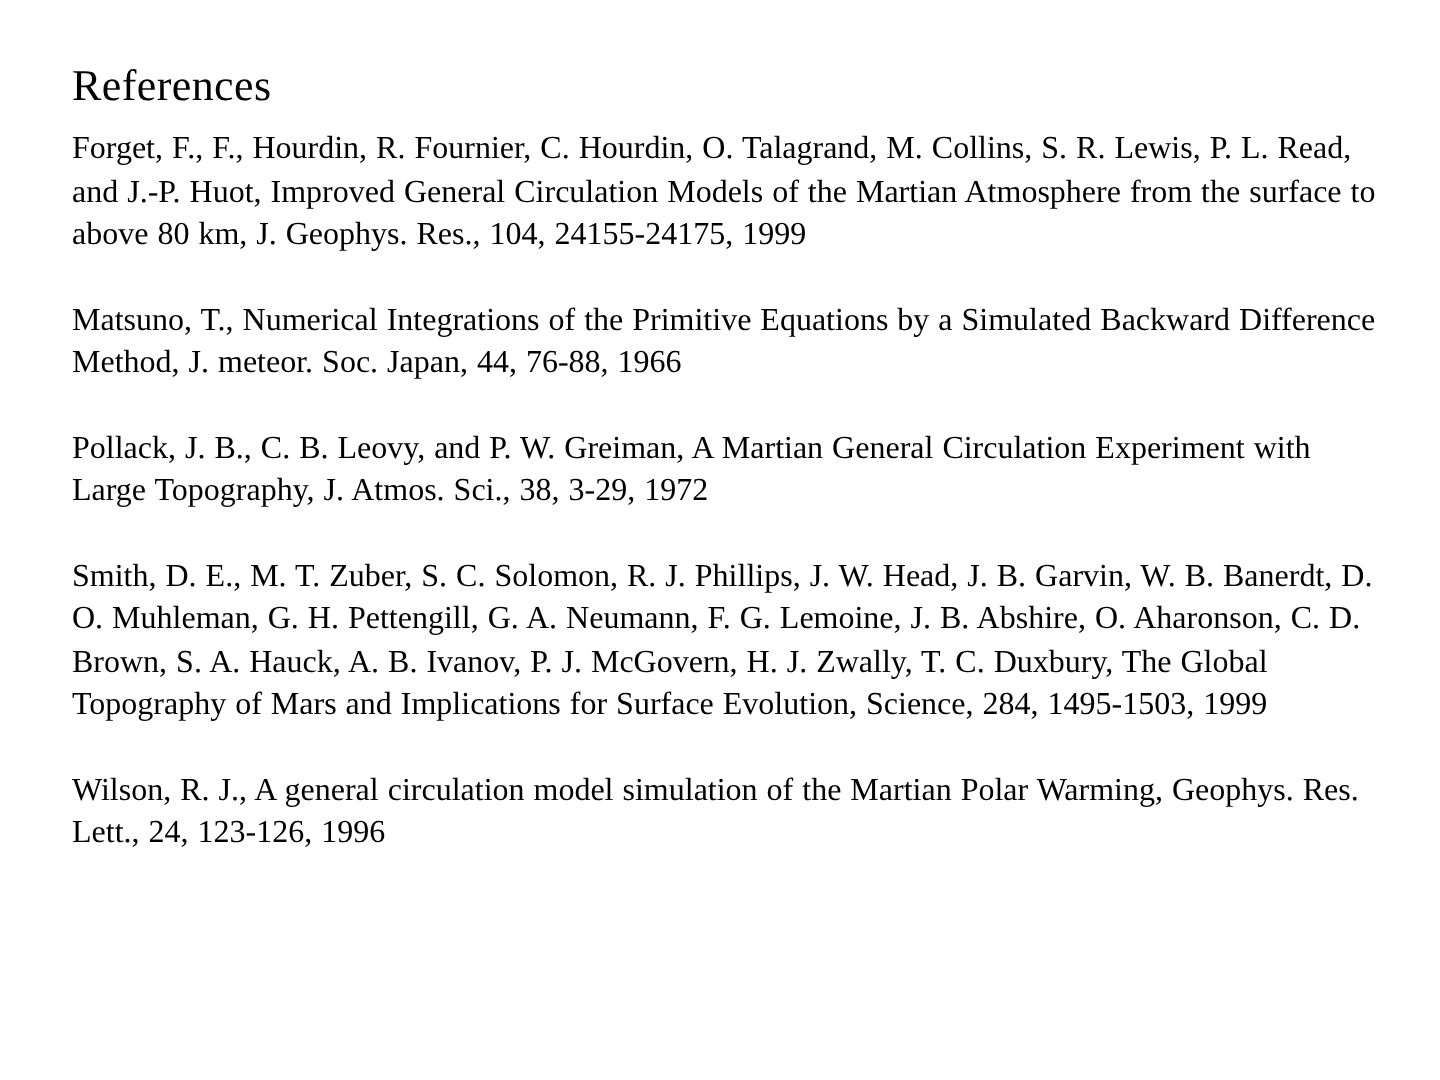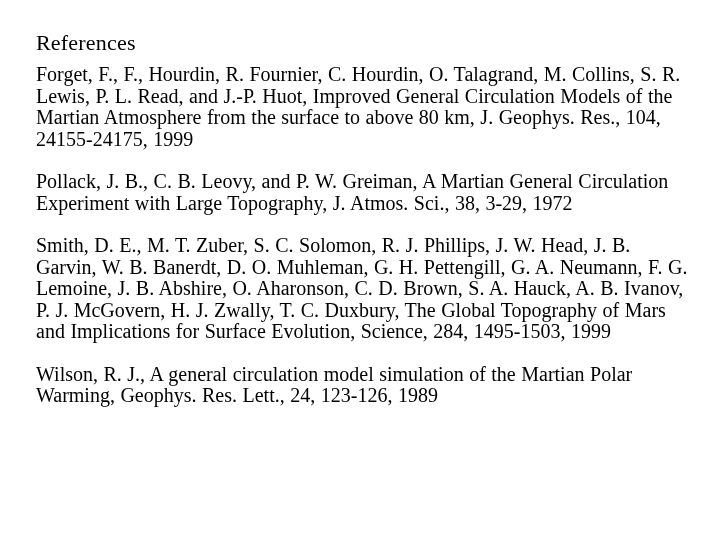--- a/index.html
+++ b/index.html
@@ -22,31 +22,32 @@
     font-size: 22px;
     font-weight: normal;
     line-height: 1.2;
     margin: 0 0 8px 0;
     letter-spacing: 0.2px;
   }
   .reference-list {
     width: 658px;
   }
   .reference-list p.ref {
-    font-size: 20px;
+    font-size: 16px;
     line-height: 21.5px;
     margin: 0 0 21px 0;
     text-align: left;
     word-spacing: 0.5px;
   }
 </style>
 </head>
 <body>
 
 <div class="slide">
   <h1 class="page-title">References</h1>
   <div class="reference-list" id="reference-list">
       <p class="ref">Forget, F., F., Hourdin, R. Fournier, C. Hourdin, O. Talagrand, M. Collins, S. R. Lewis, P. L. Read, and J.-P. Huot, Improved General Circulation Models of the Martian Atmosphere from the surface to above 80 km, J. Geophys. Res., 104, 24155-24175, 1999</p>
+      <p class="ref">Matsuno, T., Numerical Integrations of the Primitive Equations by a Simulated Backward Difference Method, J. meteor. Soc. Japan, 44, 76-88, 1966</p>
       <p class="ref">Pollack, J. B., C. B. Leovy, and P. W. Greiman, A Martian General Circulation Experiment with Large Topography, J. Atmos. Sci., 38, 3-29, 1972</p>
       <p class="ref">Smith, D. E., M. T. Zuber, S. C. Solomon, R. J. Phillips, J. W. Head, J. B. Garvin, W. B. Banerdt, D. O. Muhleman, G. H. Pettengill, G. A. Neumann, F. G. Lemoine, J. B. Abshire, O. Aharonson, C. D. Brown, S. A. Hauck, A. B. Ivanov, P. J. McGovern, H. J. Zwally, T. C. Duxbury, The Global Topography of Mars and Implications for Surface Evolution, Science, 284, 1495-1503, 1999</p>
-      <p class="ref">Wilson, R. J., A general circulation model simulation of the Martian Polar Warming, Geophys. Res. Lett., 24, 123-126, 1989</p>
+      <p class="ref">Wilson, R. J., A general circulation model simulation of the Martian Polar Warming, Geophys. Res. Lett., 24, 123-126, 1996</p>
     </div>
 </div>
 
 </body></html>

